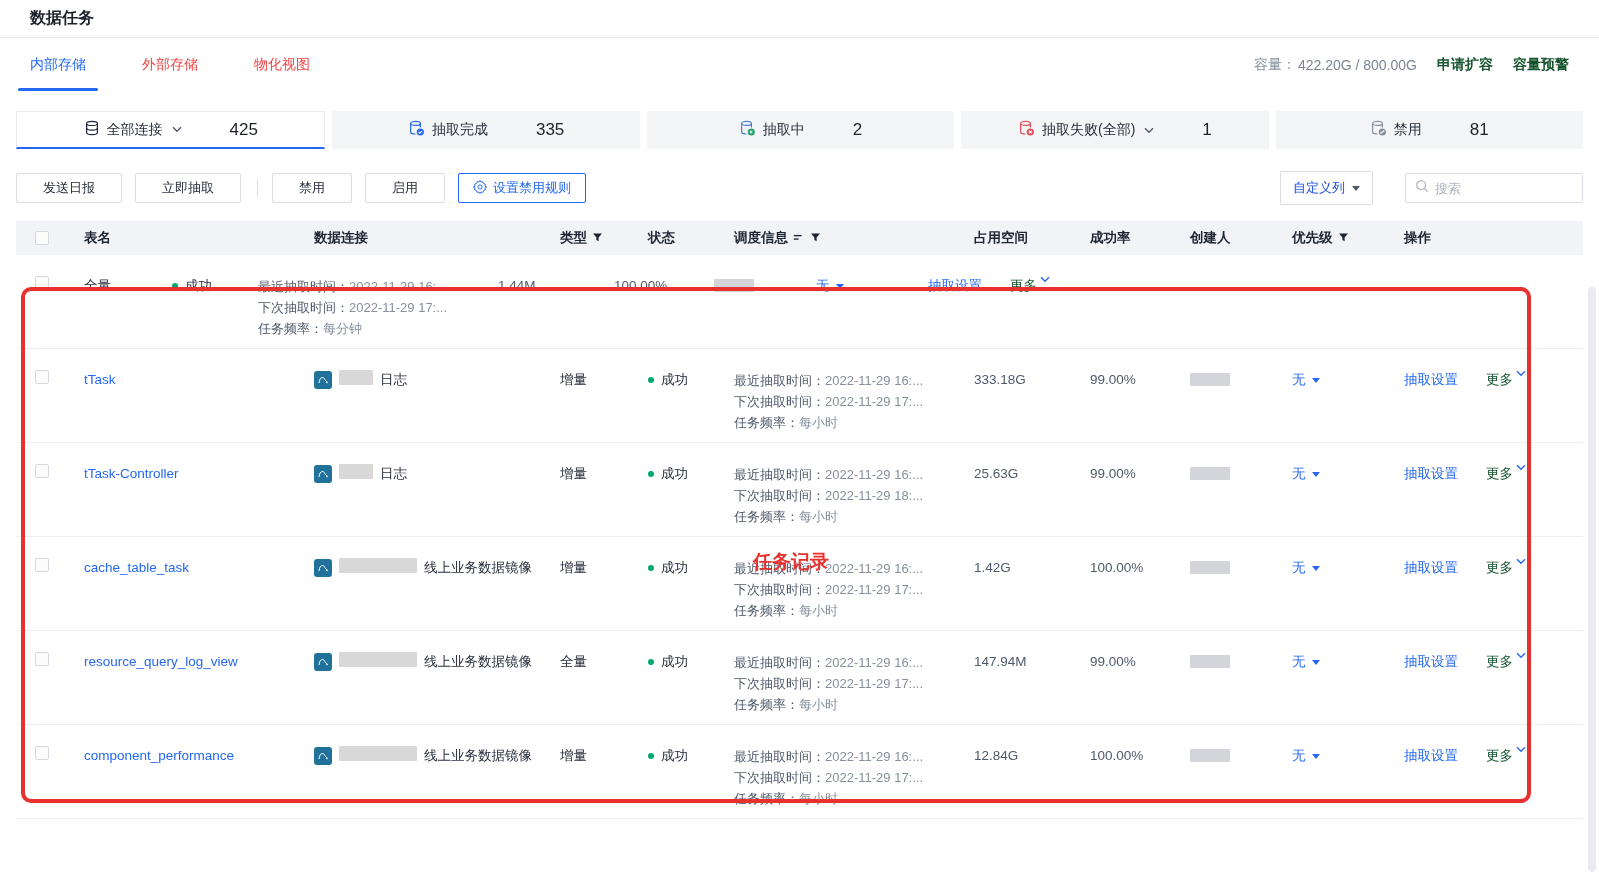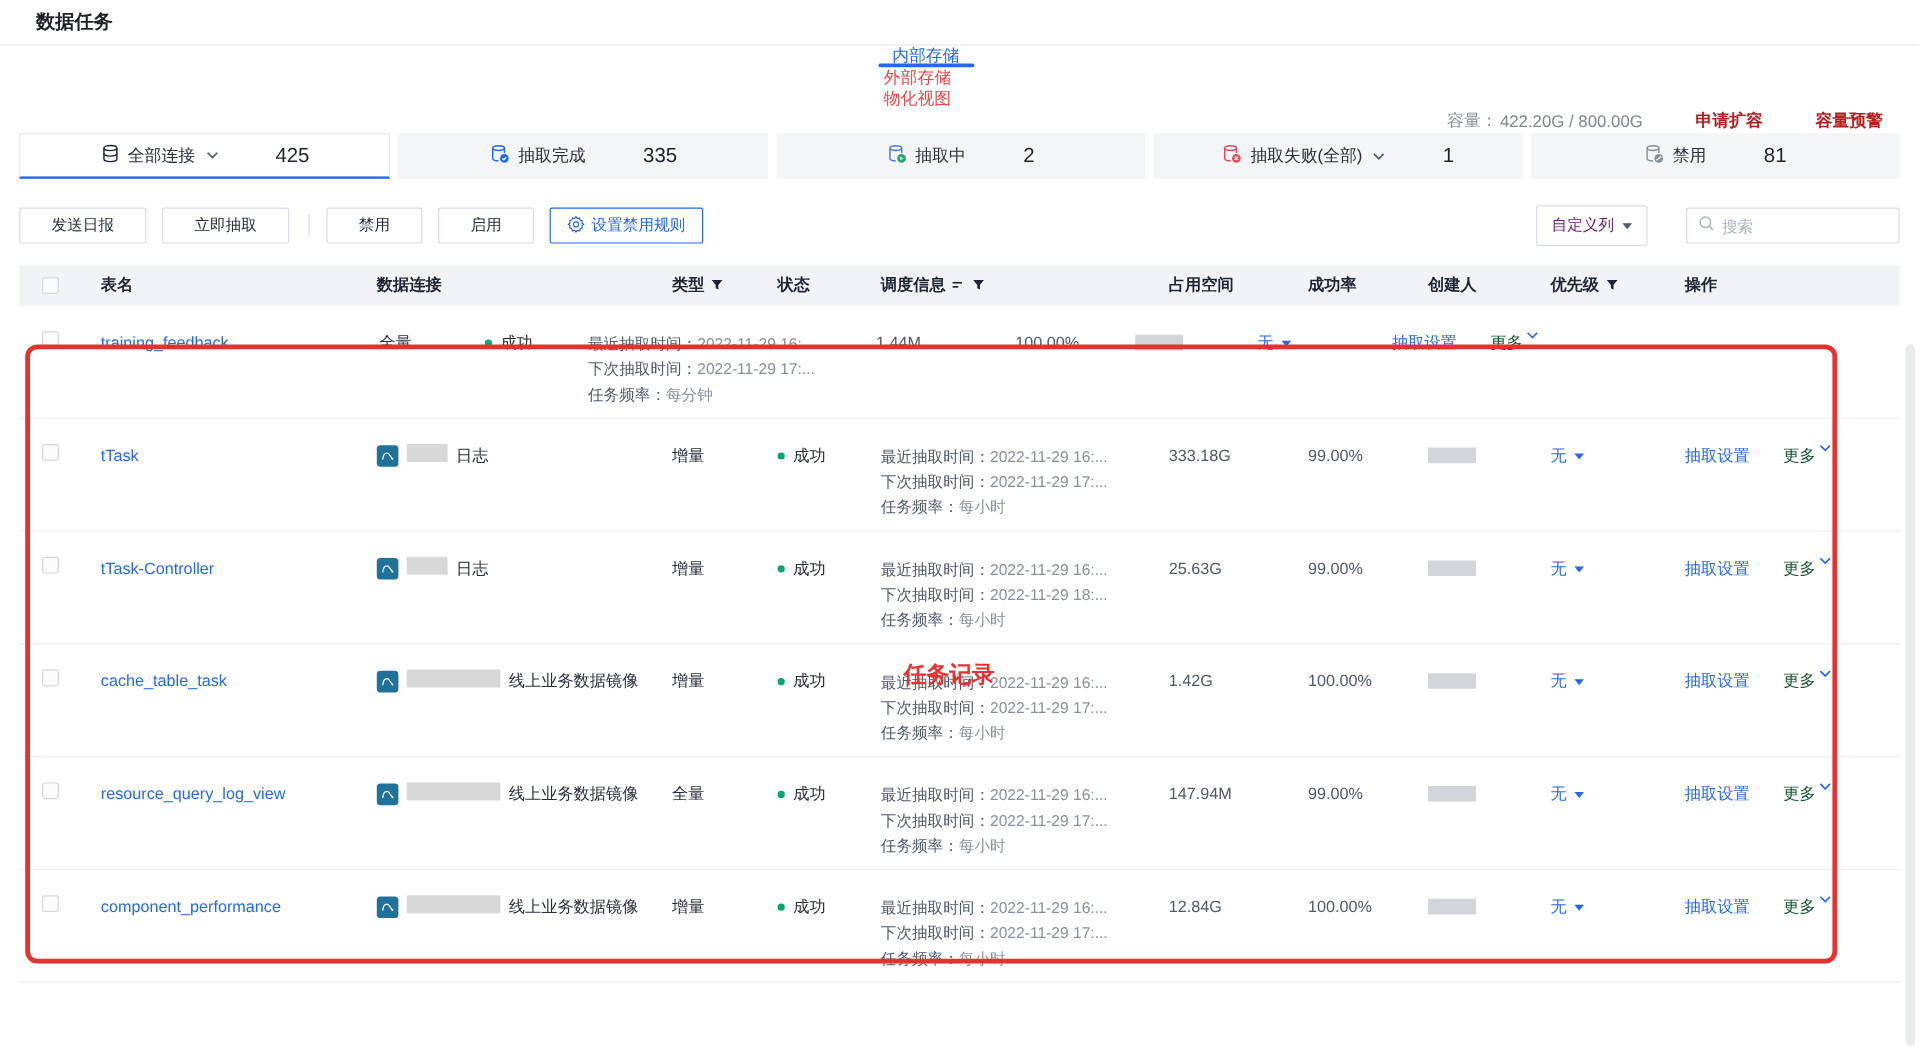--- a/index.html
+++ b/index.html
@@ -6,31 +6,31 @@
   html,body { width:1599px; height:875px; overflow:hidden; background:#fff;
     font-family:"Liberation Sans","DejaVu Sans",sans-serif; color:#272e3b; }
   .page { position:relative; width:1599px; height:875px; }
 
   
   .header { height:38px; padding:0 30px; display:flex; align-items:center;
     border-bottom:1px solid #e9eaf0; }
   .page-title { font-size:16px; font-weight:bold; color:#1d2129; }
 
   
-  .tabbar { height:53px; padding:0 30px 0 16px; display:flex; align-items:center;flex-direction:column; }
+  .tabbar { height:53px; padding:0 30px 0 16px; display:flex; align-items:center; }
   .tab { position:relative; height:53px; display:flex; align-items:center;
     margin-right:56px; font-size:14px; color:#ef4444; cursor:pointer; }
   .tab:first-child { margin-left:14px; }
   .tab.active { color:#2468f2; }
   .tab.active::after { content:""; position:absolute; left:-12px; right:-12px;
     bottom:0; height:3px; background:#2468f2; border-radius:2px; }
   .tabbar-right { margin-left:auto; display:flex; align-items:center; font-size:14px; }
   .cap-label { color:#86909c; }
   .cap-value { color:#7d8694; margin-left:2px; }
-  .cap-link { color:#b91c1c; font-weight:bold; margin-left:44px; cursor:pointer; }
+  .cap-link { color:#14532d; font-weight:bold; margin-left:20px; cursor:pointer; }
 
   
   .stats { margin:20px 16px 0; display:flex; gap:7px;align-items:center; }
   .stat-card { flex:1; height:38px; background:#f4f5f7; display:flex;
     align-items:center; justify-content:center; gap:48px; cursor:pointer; }
   .stat-card.active { background:#fff; border:1px solid #e8eaee;
     border-bottom:2px solid #2468f2; }
   .stat-left { display:flex; align-items:center; gap:7px; font-size:14px; color:#272e3b; }
   .stat-value { font-size:17px; color:#1d2129; }
   .chev { display:inline-flex; margin-left:2px; }
@@ -38,21 +38,21 @@
   
   .toolbar { margin:22px 16px 0; display:flex; align-items:center; }
   .btn { height:30px; padding:0 26px; border:1px solid #d8dce6; background:#fff;
     border-radius:2px; font-size:13px; color:#272e3b; cursor:pointer;
     display:inline-flex; align-items:center; margin-right:13px;
     font-family:inherit; }
   .btn-primary-outline { border-color:#2468f2; color:#2468f2; gap:6px; padding:0 14px; }
   .v-divider { width:1px; height:18px; background:#dcdfe6; margin:0 14px 0 3px; }
   .toolbar-right { margin-left:auto; display:flex; align-items:center; }
   .customize-btn { height:30px; padding:16px 12px; border:1px solid #d8dce6;
-    background:#fff; border-radius:2px; font-size:13px; color:#701a75;
+    background:#fff; border-radius:2px; font-size:13px; color:#1d4ed8;
     display:inline-flex; align-items:center; gap:7px; cursor:pointer; margin-right:32px; }
   .caret-down { width:0; height:0; border-left:4px solid transparent;
     border-right:4px solid transparent; border-top:5px solid #4e5969; }
   .search-box { width:178px; height:30px; border:1px solid #d8dce6; border-radius:2px;
     display:flex; align-items:center; padding:0 9px; gap:6px; background:#fff; }
   .search-box input { border:none; outline:none; flex:1; font-size:13px;
     color:#272e3b; font-family:inherit; min-width:0; }
   .search-box input::placeholder { color:#adb2bc; }
 
   
@@ -302,21 +302,20 @@
               <path d="M1.5 2h13L9.6 8v5.4L6.4 11.8V8z" fill="#1d2433"></path>
             </svg></span>
       </div>
       <div class="th col-actions">
           <span>操作</span>
         </div>
     </div>
 
     <div class="tr">
       <div class="td col-check"><span class="cb"></span></div>
-      <div class="td col-name"><a class="link">training_feedback</a></div>
       <div class="td col-type">全量</div>
       <div class="td col-status">
           <div class="status-cell">
             <span class="dot"></span>
             <span>成功</span>
           </div>
         </div>
       <div class="td col-sched">
         <div class="sched-line"><span class="slabel">最近抽取时间：</span><span class="sval">2022-11-29 16:...</span></div>
         <div class="sched-line"><span class="slabel">下次抽取时间：</span><span class="sval">2022-11-29 17:...</span></div>

